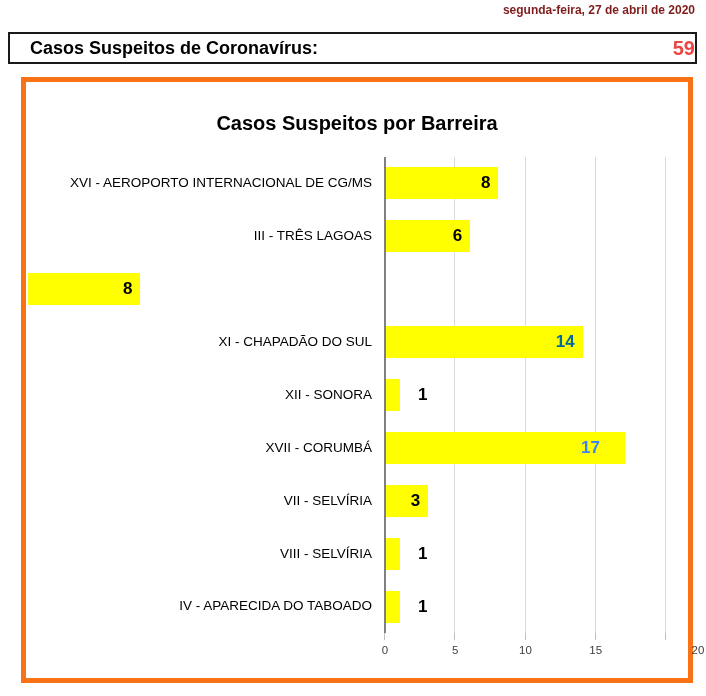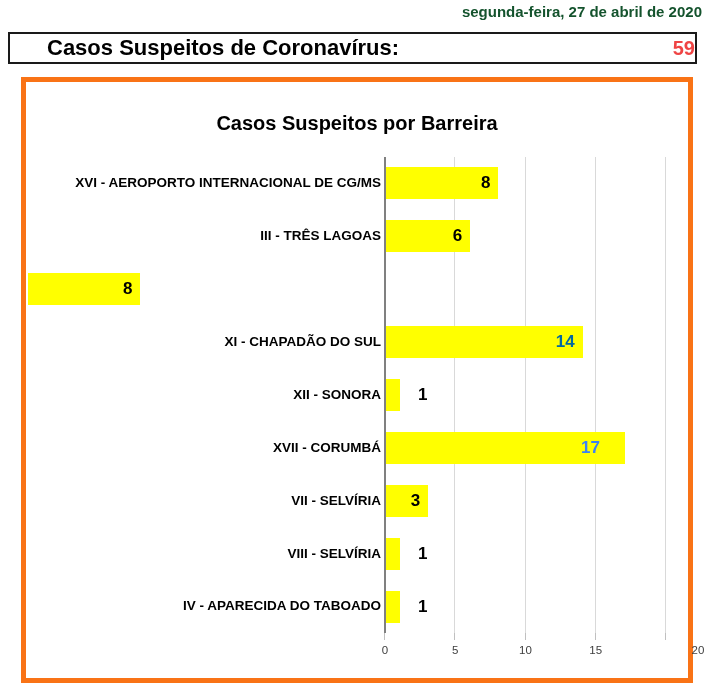--- a/index.html
+++ b/index.html
@@ -5,42 +5,41 @@
   * { margin: 0; padding: 0; box-sizing: border-box; }
   html, body {
     width: 706px; height: 696px;
     background: #ffffff;
     font-family: "Liberation Sans", sans-serif;
     position: relative;
     overflow: hidden;
   }
   .date-line {
     position: absolute;
-    top: 3px; right: 4px;
-    font-size: 15px;
-    font-weight: bold;
-    color: #14532d;
+    top: 3px; right: 11px;
+    font-size: 12px;
+    font-weight: bold;
+    color: #7f1d1d;
   }
   .summary-bar {
     position: absolute;
     left: 8px; top: 32px;
     width: 689px; height: 32px;
     border: 2px solid #1a1a1a;
     background: #fff;
     display: flex;
     align-items: center;
   }
   .summary-label {
     flex: 1;
-    padding-left: 10px;
-    font-size: 22px;
+    padding-left: 20px;
+    font-size: 18px;
     font-weight: bold;
     color: #000;
     white-space: nowrap;
-    margin-left: 27px;
   }
   .summary-value {
     width: 215px;
     text-align: right;
     font-size: 20px;
     font-weight: bold;
     color: #ef4444;
   }
   .chart-box {
     position: absolute;
@@ -90,25 +89,25 @@
     display: flex;
     flex-direction: column;
   }
   .bar-row {
     flex: 1;
     display: flex;
     align-items: center;
   }
   .category-label {
     width: 358px;
-    padding-right: 3px;
+    padding-right: 12px;
     padding-left: 8px;
     text-align: right;
     font-size: 13.5px;
-    font-weight: bold;
+    font-weight: normal;
     color: #000;
     line-height: 1.35;
   }
   .bar-area {
     position: relative;
     flex: 1;
     height: 100%;
     margin-left: 2px;
   }
   .bar {

